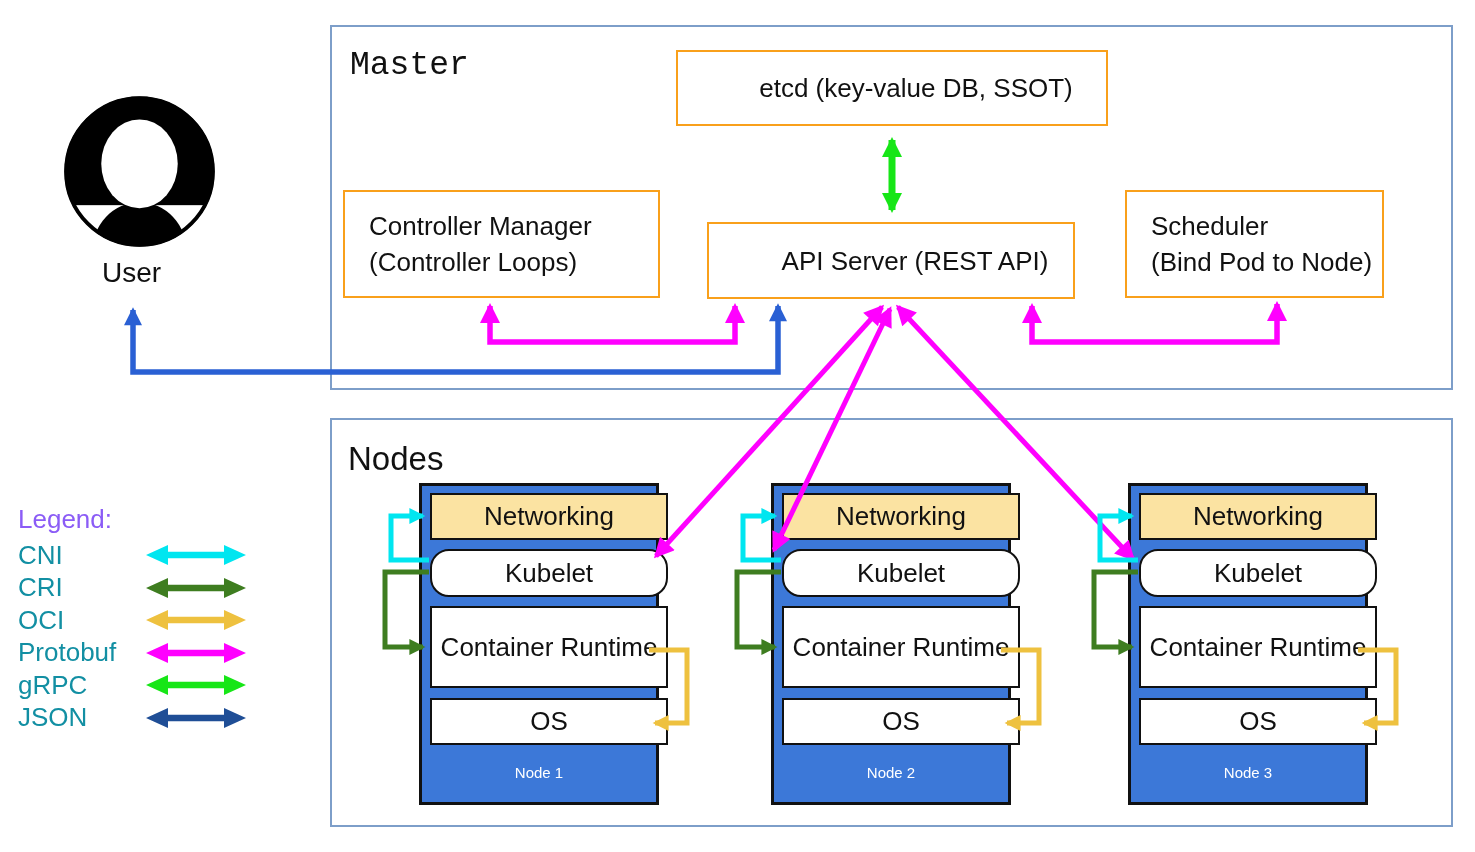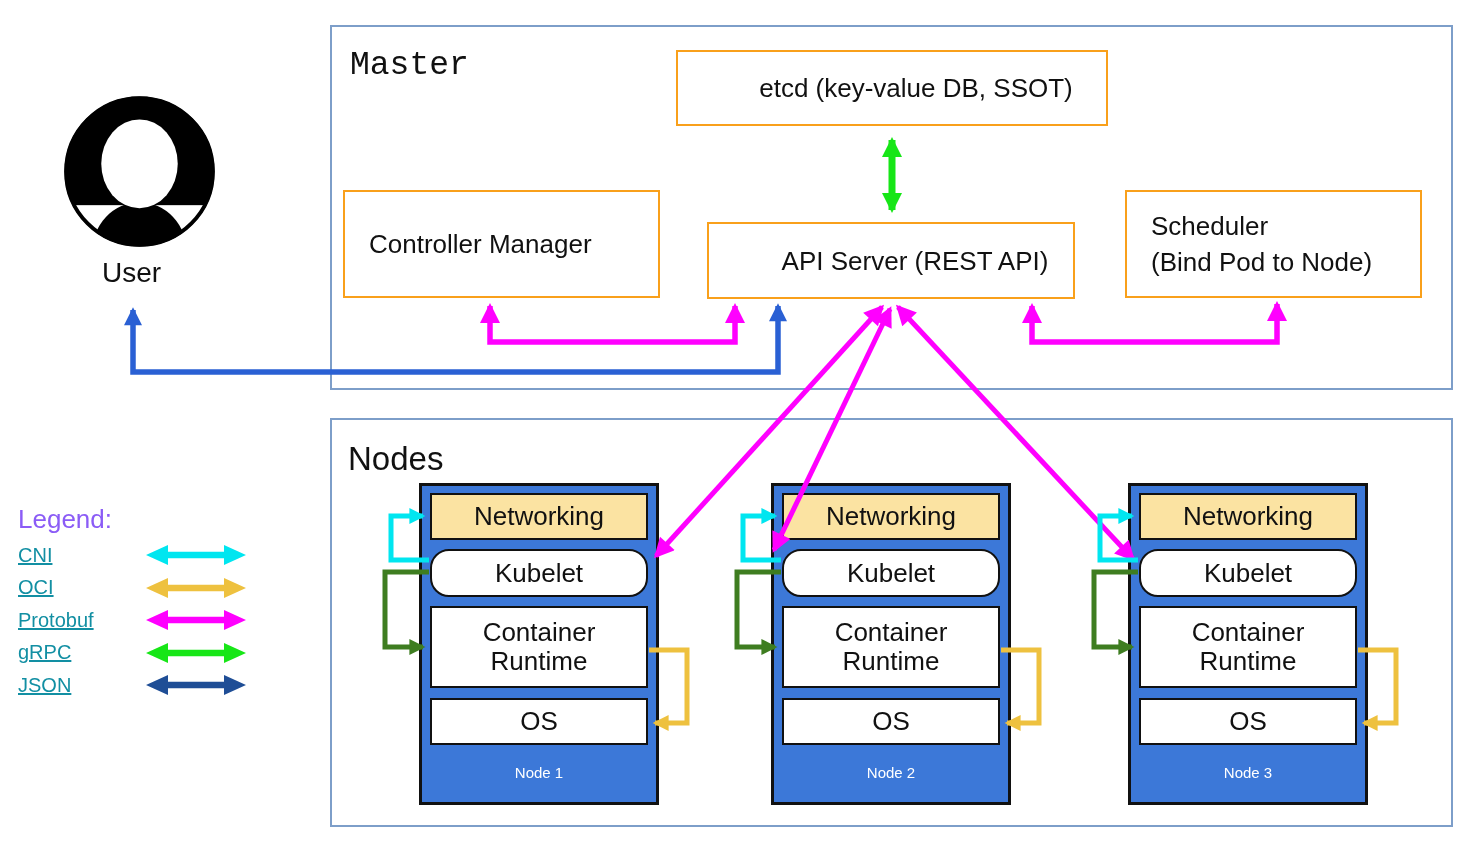--- a/index.html
+++ b/index.html
@@ -5,53 +5,54 @@
   html,body{margin:0;padding:0;background:#fff;}
   body{width:1475px;height:852px;position:relative;overflow:hidden;
        font-family:"Liberation Sans", sans-serif;color:#111;}
   .abs{position:absolute;box-sizing:border-box;}
   .frame{border:2px solid #7D9EC9;background:#fff;}
   .section-title{font-size:33px;color:#111;}
   .obox{border:2px solid #F9A01B;background:#fff;display:flex;align-items:center;font-size:26px;line-height:36px;}
   .obox.center{justify-content:center;text-align:center;padding-left:48px;}
   .obox.leftpad{padding-left:24px;}
   .node{background:#3C78D8;border:3px solid #111;width:240px;height:322px;top:483px;position:absolute;box-sizing:border-box;}
-  .layer{position:absolute;left:8px;width:218px;background:#fff;border:2px solid #111;
+  .layer{position:absolute;left:8px;width:238px;background:#fff;border:2px solid #111;
          display:flex;align-items:center;justify-content:center;text-align:center;
          font-size:26px;line-height:1.1;box-sizing:border-box;color:#111;}
   .layer.networking{top:7px;height:47px;background:#FBE3A2;}
   .layer.kubelet{top:63px;height:48px;border-radius:19px;}
   .layer.runtime{top:120px;height:82px;padding:0 4px;}
   .layer.os{top:212px;height:47px;}
   .node-label{position:absolute;top:278px;left:0;width:100%;text-align:center;color:#fff;font-size:15px;}
   .user-label{font-size:28px;text-align:left;}
   .legend{left:18px;top:504px;width:270px;position:absolute;}
   .legend-title{font-size:26px;margin-bottom:4px;color:#8b5cf6;}
   .lrow{display:flex;align-items:center;height:32.5px;}
-  .llink{font-size:20px;color:#128FA3;text-decoration:underline;width:126px;display:inline-block;cursor:pointer;}
+  .llink{font-size:26px;color:#128FA3;width:126px;display:inline-block;cursor:pointer;}
   .larrow{flex:0 0 auto;}
   svg.overlay{position:absolute;left:0;top:0;pointer-events:none;}
 </style>
 </head>
 <body>
 
 <div class="abs frame" style="left:330px;top:25px;width:1123px;height:365px;"></div>
 <div class="abs section-title" style="left:350px;top:47px;font-family:Liberation Mono, monospace;">Master</div>
 
 <div class="abs obox center" style="left:676px;top:50px;width:432px;height:76px;">etcd (key-value DB, SSOT)</div>
 
 <div class="abs obox leftpad" style="left:343px;top:190px;width:317px;height:108px;">
   <div>
     <div>Controller Manager</div>
+    <div>(Controller Loops)</div>
   </div>
 </div>
 
 <div class="abs obox center" style="left:707px;top:222px;width:368px;height:77px;">API Server (REST API)</div>
 
-<div class="abs obox leftpad" style="left:1125px;top:190px;width:297px;height:108px;">
+<div class="abs obox leftpad" style="left:1125px;top:190px;width:259px;height:108px;">
   <div>
     <div>Scheduler</div>
     <div>(Bind Pod to Node)</div>
   </div>
 </div>
 
 <svg class="abs" style="left:63px;top:95px;" width="153" height="153" viewBox="0 0 100 100">
   <defs>
       <clipPath id="uclip">
         <circle cx="50" cy="50" r="49"></circle>
@@ -94,20 +95,26 @@
   <div class="node-label">Node 3</div>
 </div>
 
 <div class="legend">
   <div class="legend-title">Legend:</div>
 
   <div class="lrow">
     <a class="llink">CNI</a>
     <svg class="larrow" width="104" height="26" viewBox="0 0 104 26">
       <polygon points="2,13 24,3 24,9.8 80,9.8 80,3 102,13 80,23 80,16.2 24,16.2 24,23" fill="#00E6F0"></polygon>
+    </svg>
+  </div>
+  <div class="lrow">
+    <a class="llink">CRI</a>
+    <svg class="larrow" width="104" height="26" viewBox="0 0 104 26">
+      <polygon points="2,13 24,3 24,9.8 80,9.8 80,3 102,13 80,23 80,16.2 24,16.2 24,23" fill="#3E7D20"></polygon>
     </svg>
   </div>
   <div class="lrow">
     <a class="llink">OCI</a>
     <svg class="larrow" width="104" height="26" viewBox="0 0 104 26">
       <polygon points="2,13 24,3 24,9.8 80,9.8 80,3 102,13 80,23 80,16.2 24,16.2 24,23" fill="#EEC13F"></polygon>
     </svg>
   </div>
   <div class="lrow">
     <a class="llink">Protobuf</a>

